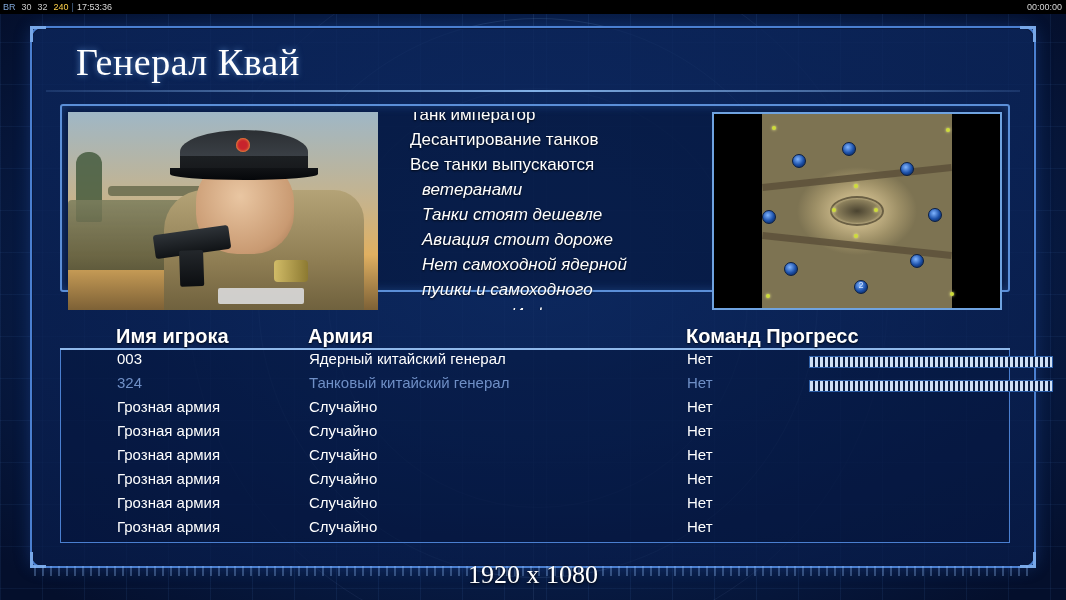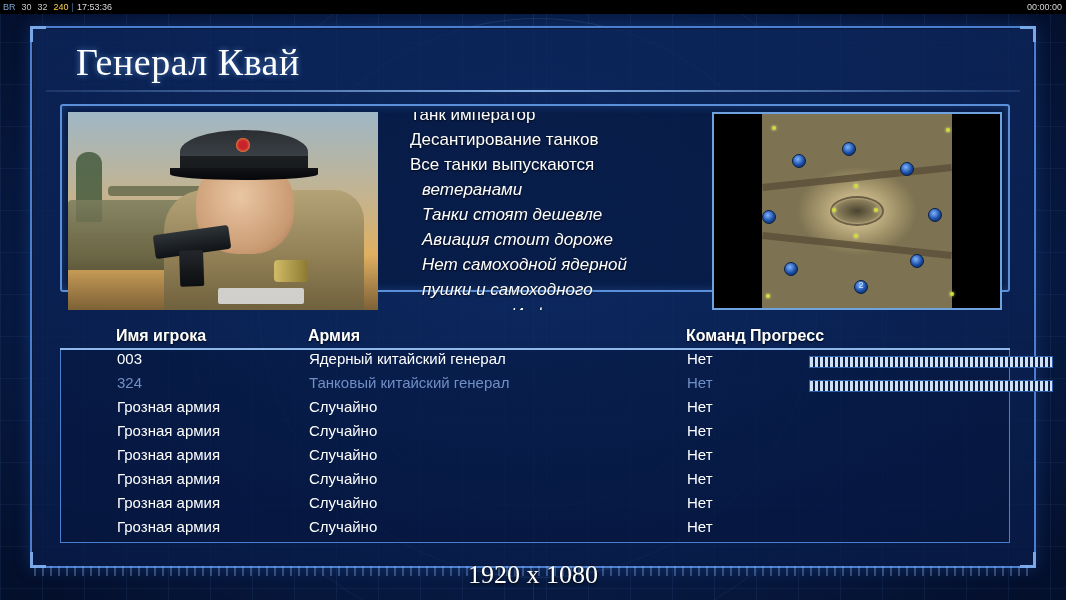--- a/index.html
+++ b/index.html
@@ -59,21 +59,21 @@
   #topbar .c-hl { color: #ffd24a; }
   #topbar .c-t  { color: #d8d8d8; }
   #topbar .sep  { color: #4a6b94; }
   #topbar .right { margin-left: auto; padding-right: 4px; color: #d8d8d8; }
 
   
   #frame {
     position: absolute;
     left: 30px; top: 26px; width: 1006px; height: 542px;
     border: 2px solid #4a7fd0;
-    border-radius: 2px;
+    border-radius: 12px;
     background: linear-gradient(180deg, rgba(12,38,92,0.78) 0%, rgba(8,28,74,0.72) 100%);
     box-shadow: 0 0 0 1px rgba(10,24,60,0.9) inset, 0 0 16px rgba(40,90,180,0.35);
     z-index: 10;
   }
   
   .notch { position: absolute; width: 16px; height: 16px; border-color: #78a8e8; border-style: solid; border-width: 0; }
   .notch.tl { left: -2px; top: -2px; border-left-width: 3px; border-top-width: 3px; }
   .notch.tr { right: -2px; top: -2px; border-right-width: 3px; border-top-width: 3px; }
   .notch.bl { left: -2px; bottom: -2px; border-left-width: 3px; border-bottom-width: 3px; }
   .notch.br { right: -2px; bottom: -2px; border-right-width: 3px; border-bottom-width: 3px; }
@@ -202,21 +202,21 @@
          border: 1px solid #0a1f45; }
   .dot .num { position:absolute; left:0; right:0; top:-1px; text-align:center; font-size:9px; color:#cfe2ff; }
   .sdot { position:absolute; width: 4px; height: 4px; border-radius:50%; background:#cddc39; box-shadow:0 0 3px #ffff8d; }
 
   
   #table {
     position: absolute; left: 28px; top: 296px; width: 950px; height: 222px;
   }
   #table-head {
     display: flex; align-items: center; height: 26px;
-    font-size: 16px; font-weight: bold; color: #ffffff;
+    font-size: 20px; font-weight: bold; color: #ffffff;
     border-bottom: 2px solid #8fb8ea;
     text-shadow: 0 1px 2px rgba(0,0,0,0.8);
   }
   #table-body {
     border: 1px solid #4a7fd0;
     border-top: none;
     background: rgba(4,18,52,0.35);
   }
   .row { display: flex; align-items: flex-start; height: 24px; font-size: 15px; color: #ffffff; }
   .row .c-name { width: 248px; padding-left: 56px; }

